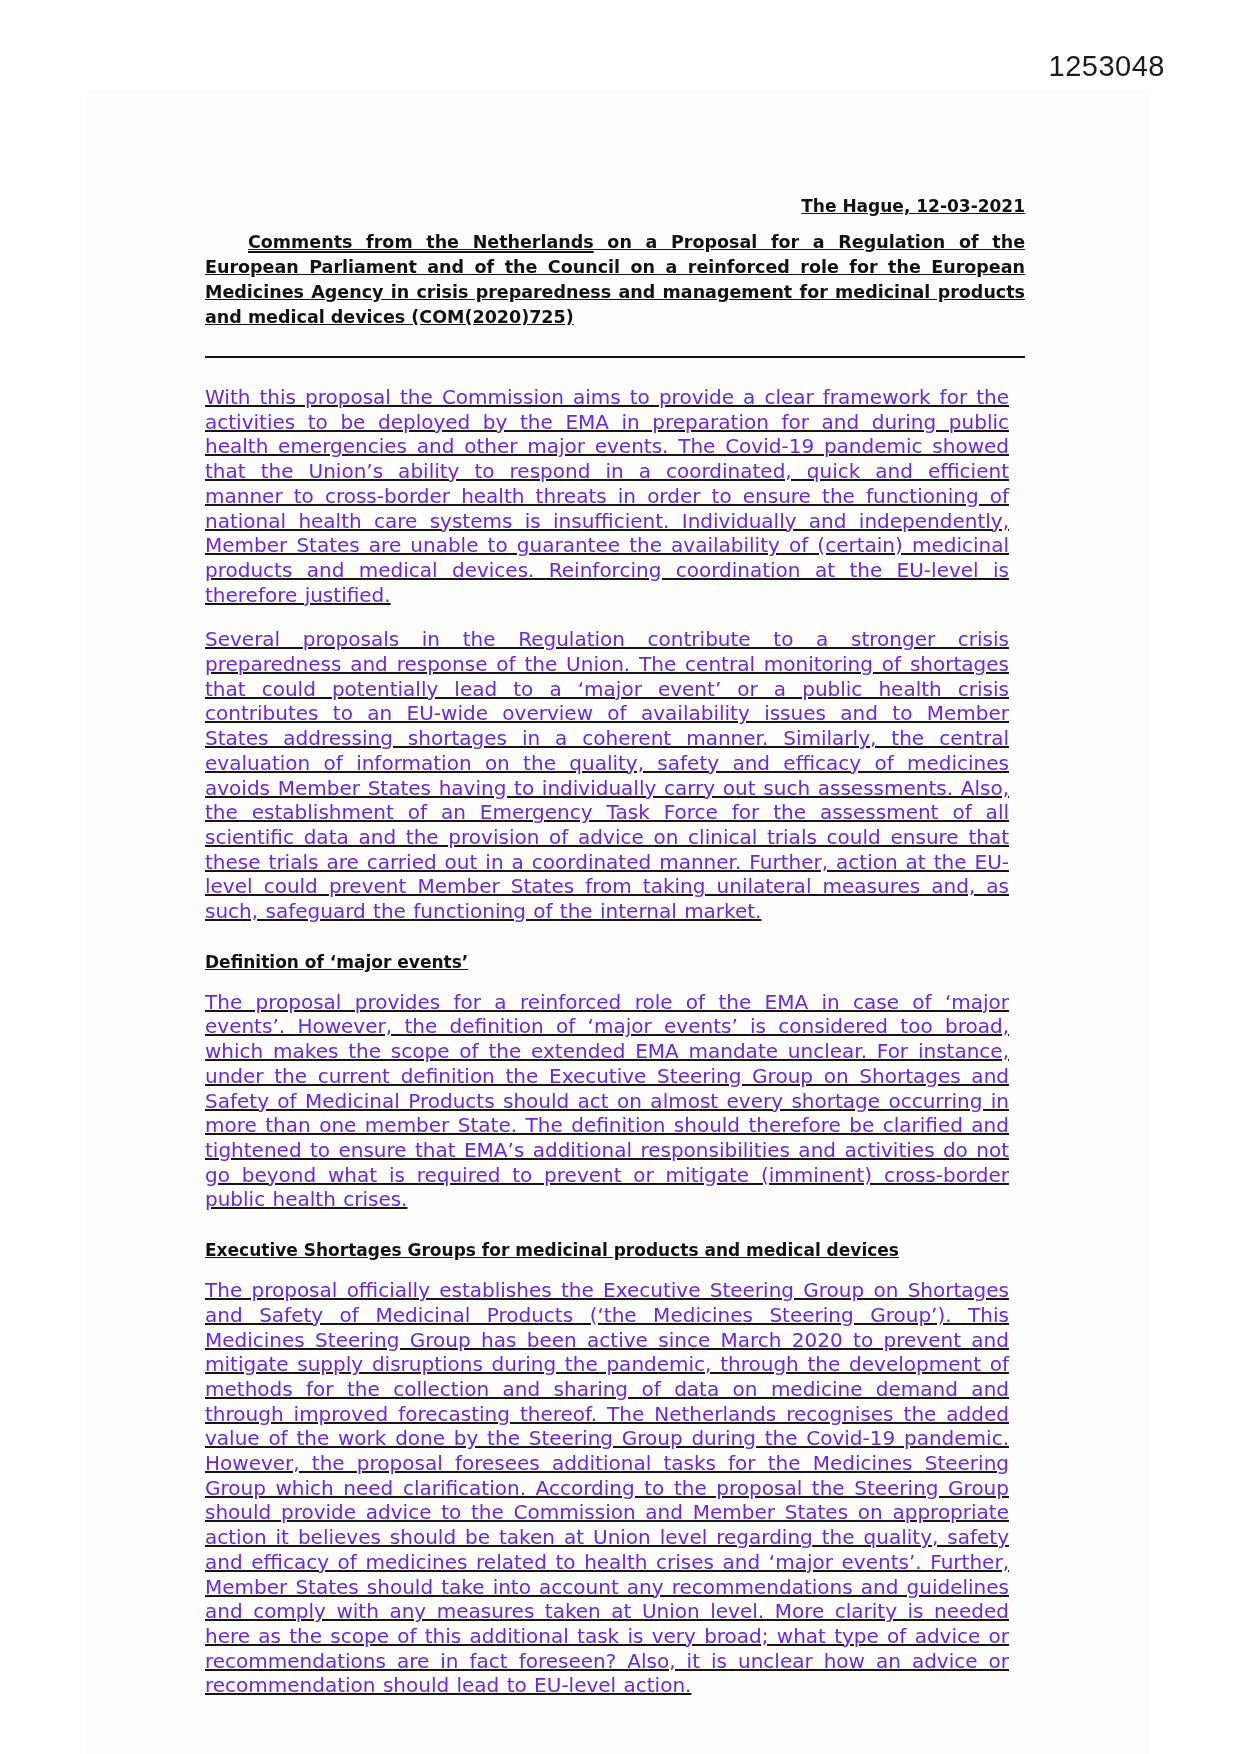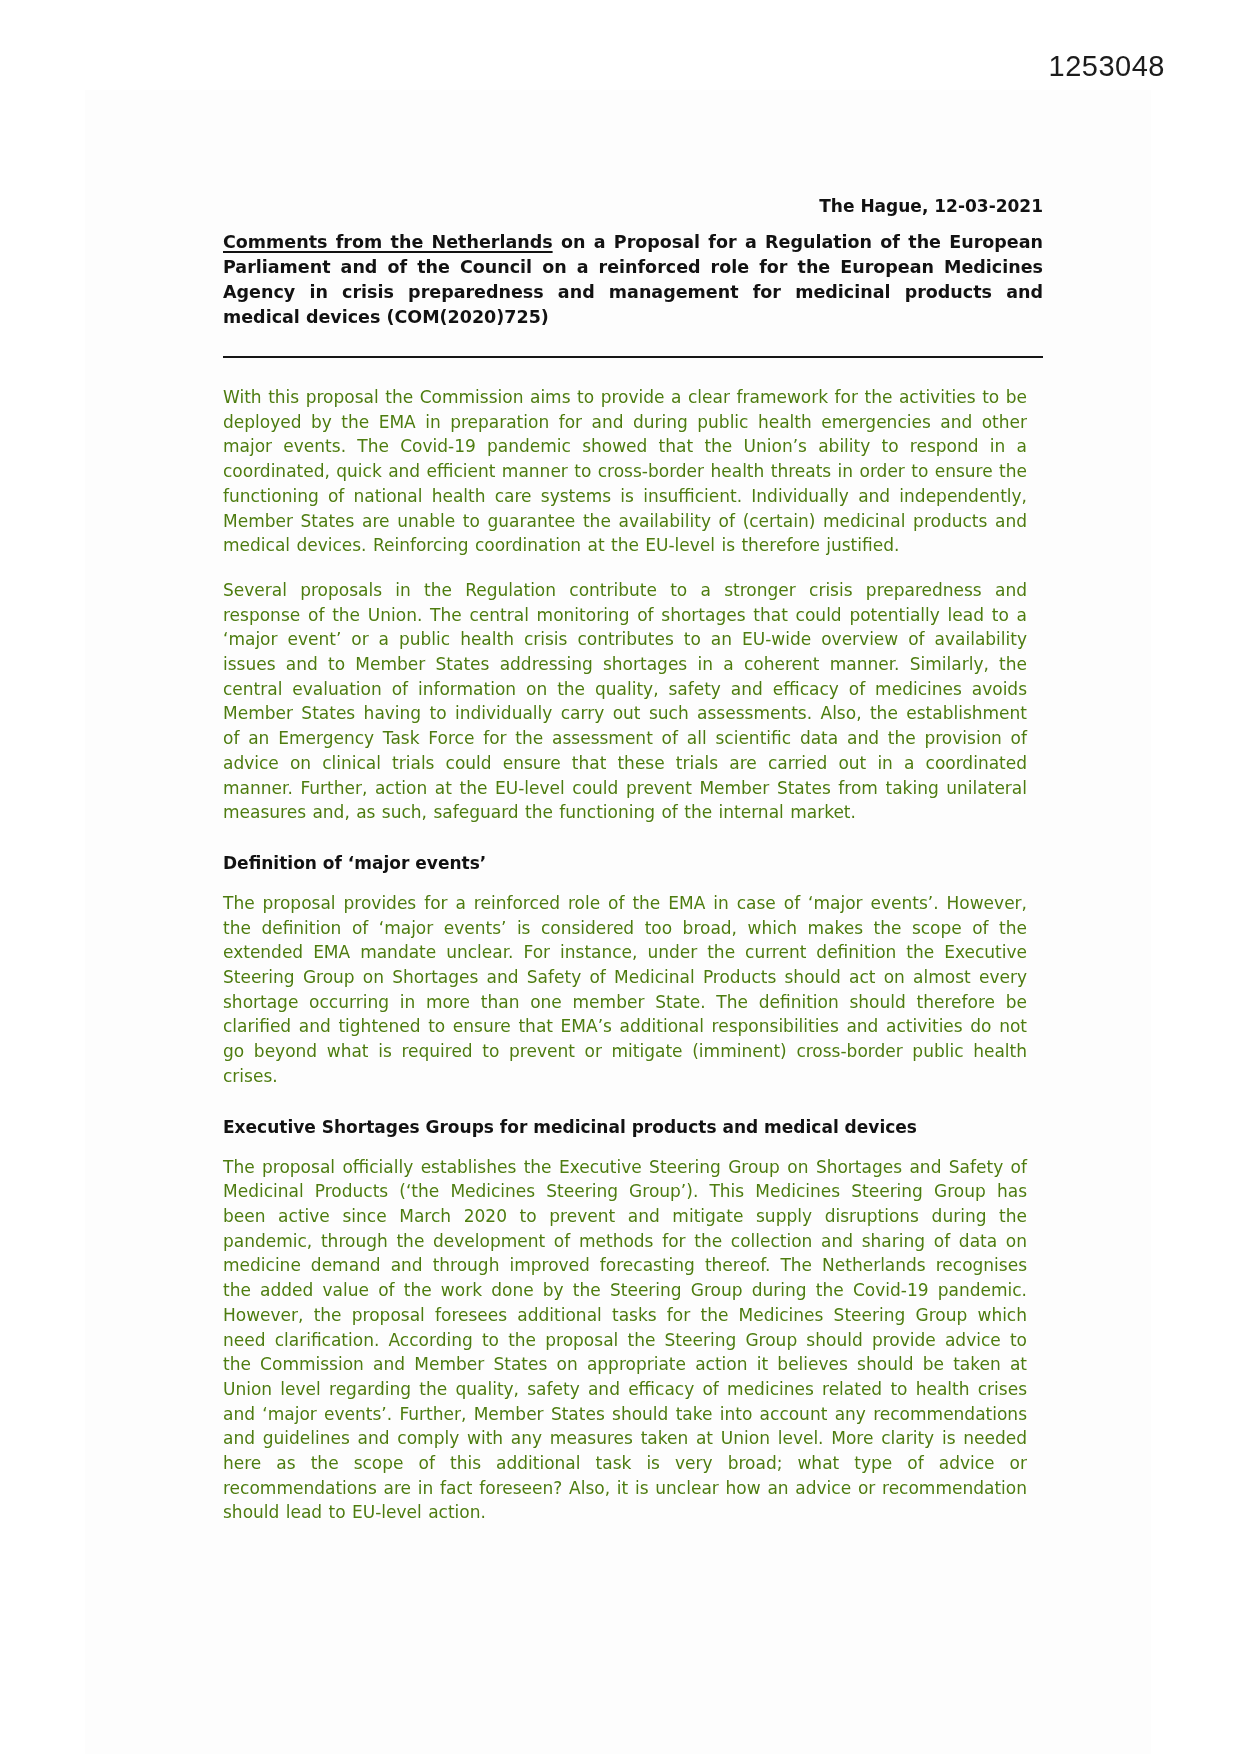--- a/index.html
+++ b/index.html
@@ -28,23 +28,24 @@
     top: 50px;
     right: 76px;
     font-family: "Liberation Sans", sans-serif;
     font-size: 29px;
     font-weight: 400;
     color: #1c1c1c;
     letter-spacing: 0.5px;
   }
   .content {
     position: absolute;
-    left: 223px;
+    left: 205px;
     top: 0;
     width: 820px;
+    text-decoration: underline;
   }
   .dateline {
     margin: 196px 0 0 0;
     text-align: right;
     font-weight: bold;
     font-size: 17px;
     line-height: 20px;
     color: #121212;
   }
   .title {
@@ -52,33 +53,34 @@
     font-weight: bold;
     font-size: 17.5px;
     line-height: 25px;
     text-align: justify;
     color: #121212;
   }
   .title .u {
     text-decoration: underline;
     text-underline-offset: 3px;
     text-decoration-thickness: 2px;
+    margin-left: 43px;
   }
   .rule {
     border: none;
     border-top: 2px solid #161616;
     margin: 26px 0 0 0;
     height: 0;
   }
   p.body {
-    font-size: 17px;
+    font-size: 20px;
     line-height: 24.7px;
     text-align: justify;
     margin: 20px 16px 0 0;
-    color: #4d7c0f;
+    color: #6d28d9;
     word-spacing: 1px;
   }
   p.body.after-rule { margin-top: 27px; }
   p.body.after-heading { margin-top: 16px; }
   h3.heading {
     font-size: 17px;
     font-weight: bold;
     margin: 26px 0 0 0;
     color: #121212;
     line-height: 24px;

